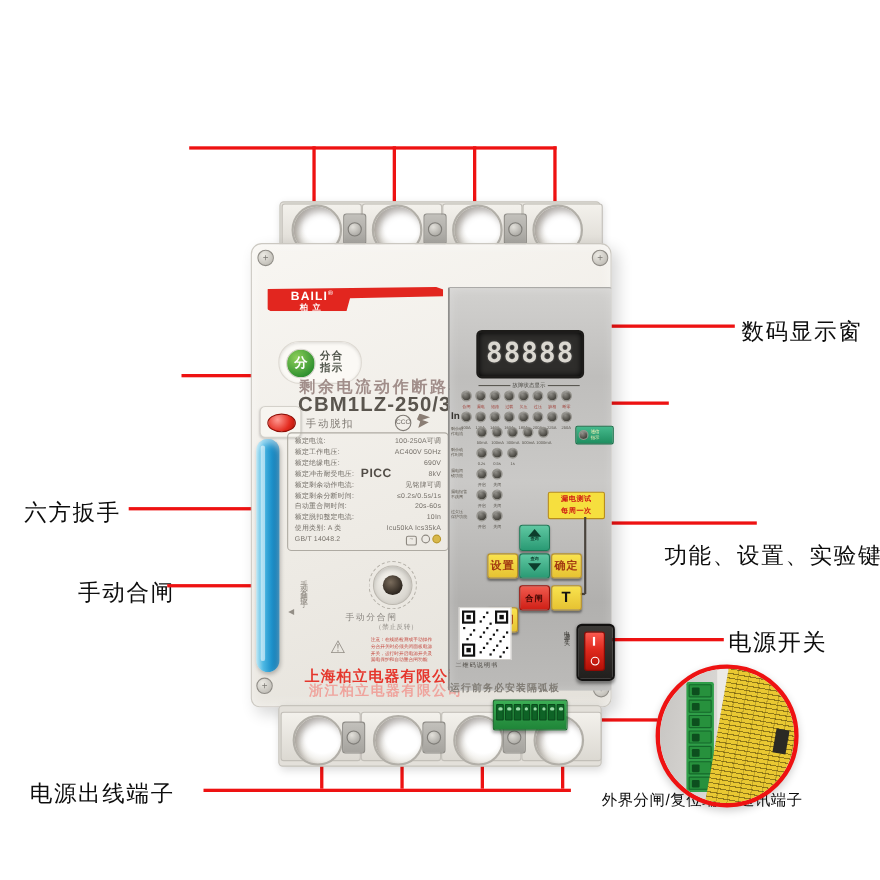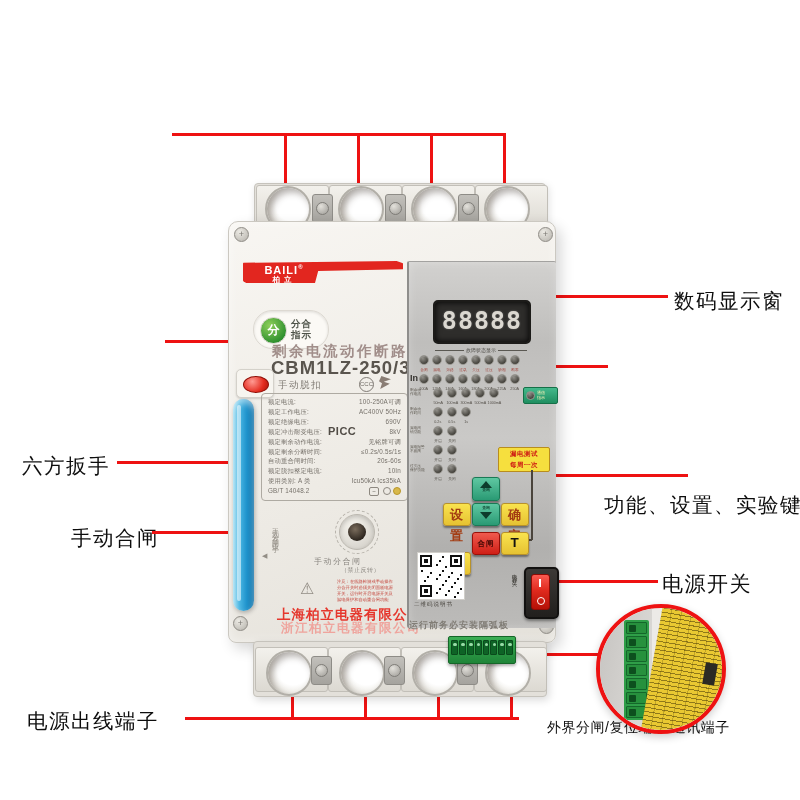--- a/index.html
+++ b/index.html
@@ -115,21 +115,21 @@
   .srlabel{width:16px;font-size:4px;line-height:4.6px;color:#5d584f;transform:scale(.92);transform-origin:0 0;white-space:nowrap;}
   .commbadge{position:absolute;left:114px;top:125px;width:33px;height:15px;border-radius:2px;
         background:linear-gradient(180deg,#45b98c,#1f8e60);border:1px solid #157048;display:flex;align-items:center;}
   .commbadge .led{width:7px;height:7px;margin-left:2px;}
   .commbadge .ct{font-size:4px;line-height:4.5px;color:#fdf3b8;margin-left:2px;}
   .testbadge{position:absolute;left:89px;top:185px;width:50px;height:23px;background:#f6df3e;border:1px solid #b88d1e;
         border-radius:2px;text-align:center;font-size:6.5px;font-weight:700;line-height:11px;color:#cf1d14;letter-spacing:.5px;}
   .btn{position:absolute;width:26px;height:21px;border-radius:3px;text-align:center;
        box-shadow:0 1.5px 2px rgba(0,0,0,.4);font-weight:700;}
   .btn.yellow{background:linear-gradient(180deg,#f9e34e,#e6c232);border:1px solid #b8922a;
-       color:#a33c12;font-size:13px;line-height:21px;letter-spacing:1px;}
+       color:#a33c12;font-size:10px;line-height:21px;letter-spacing:1px;}
   .btn.green{background:linear-gradient(180deg,#5fc8a2,#2a9a74);border:1px solid #1a7a56;color:#0d3d2c;}
   .btn.red{background:linear-gradient(180deg,#f05a4e,#cf1f16);border:1px solid #991008;color:#400602;font-size:7.5px;line-height:21px;letter-spacing:1px;}
   .btn.tkey{font-size:13.5px;line-height:20px;color:#151310;font-weight:800;}
   .tri-up{width:0;height:0;border-left:6px solid transparent;border-right:6px solid transparent;
         border-bottom:7px solid #0d3d2c;margin:3px auto 0;}
   .tri-dn{width:0;height:0;border-left:6px solid transparent;border-right:6px solid transparent;
         border-top:7px solid #0d3d2c;margin:1px auto 0;}
   .btn .gt{font-size:3.8px;line-height:5px;display:block;}
   .qr{position:absolute;left:8px;top:290px;width:46px;height:46px;background:#fff;border:1px solid #d0cec9;}
   .qrcap{position:absolute;left:5px;top:339px;width:56px;font-size:5.5px;letter-spacing:1px;color:#46423c;}

